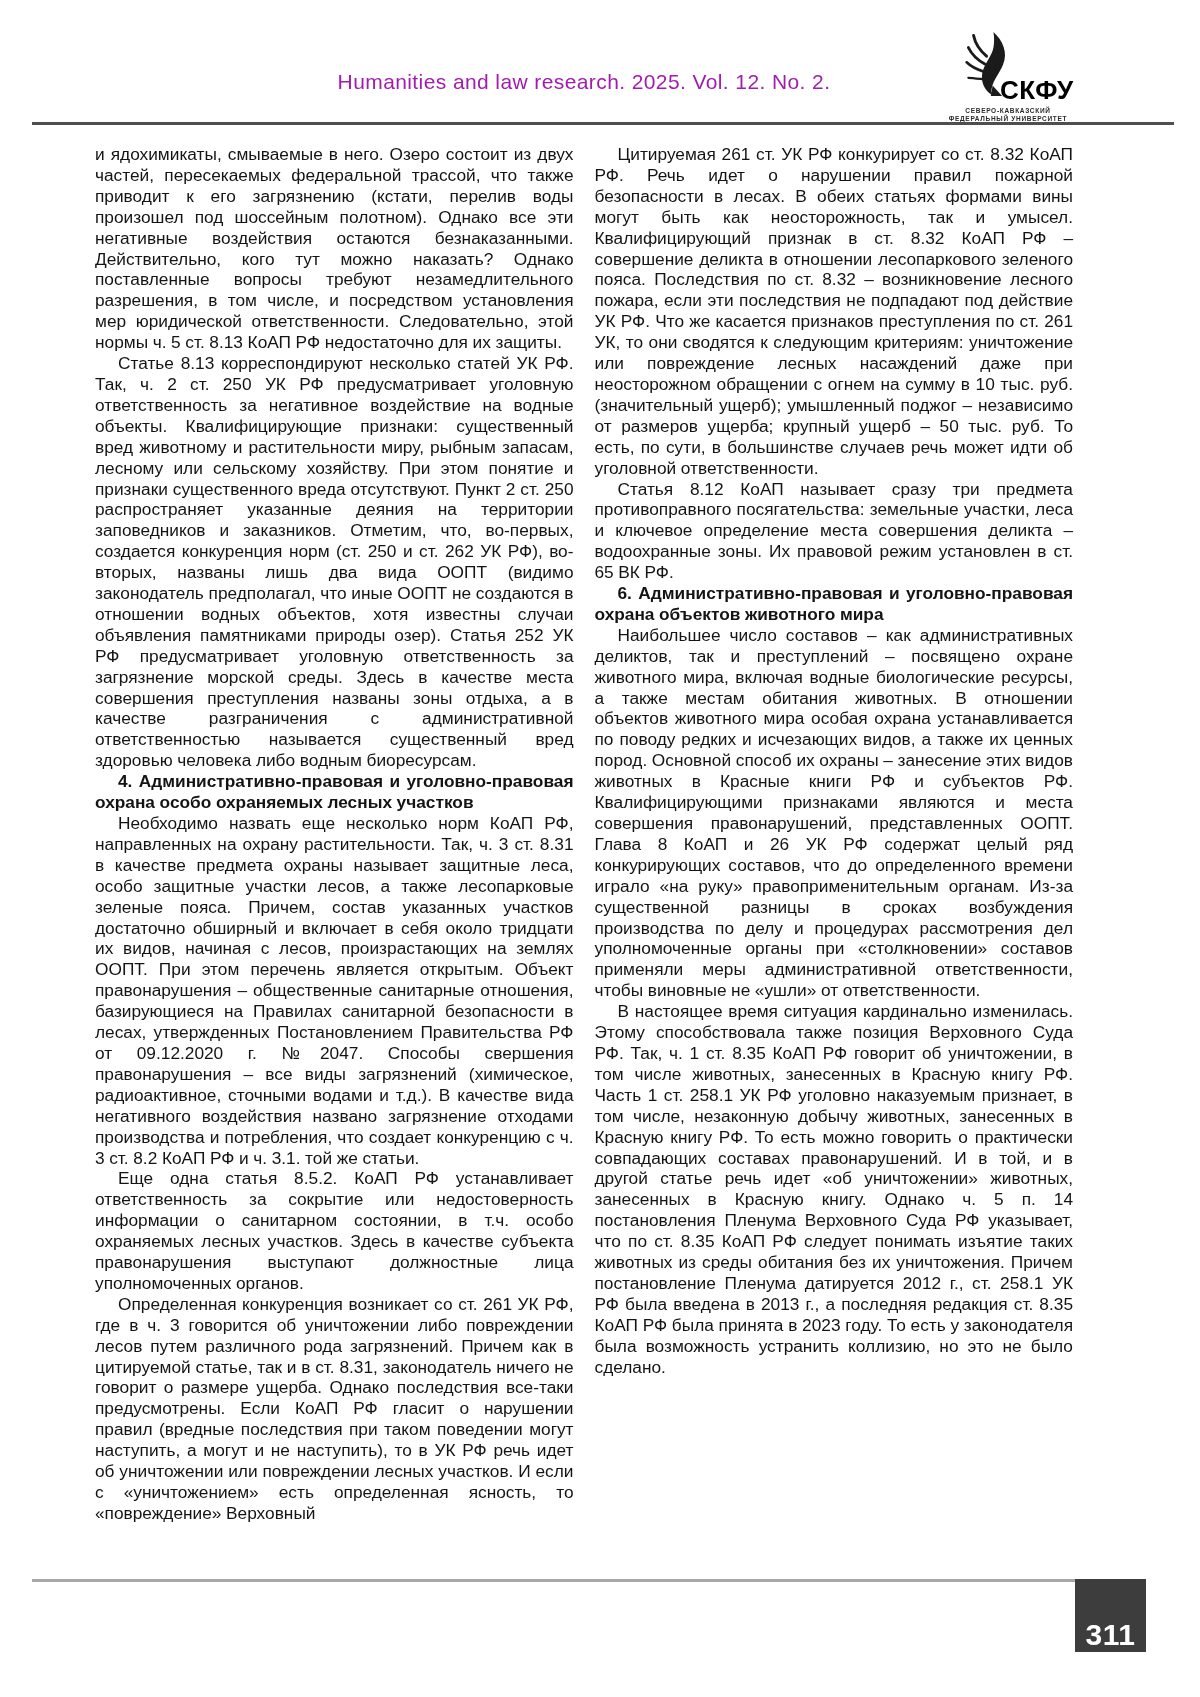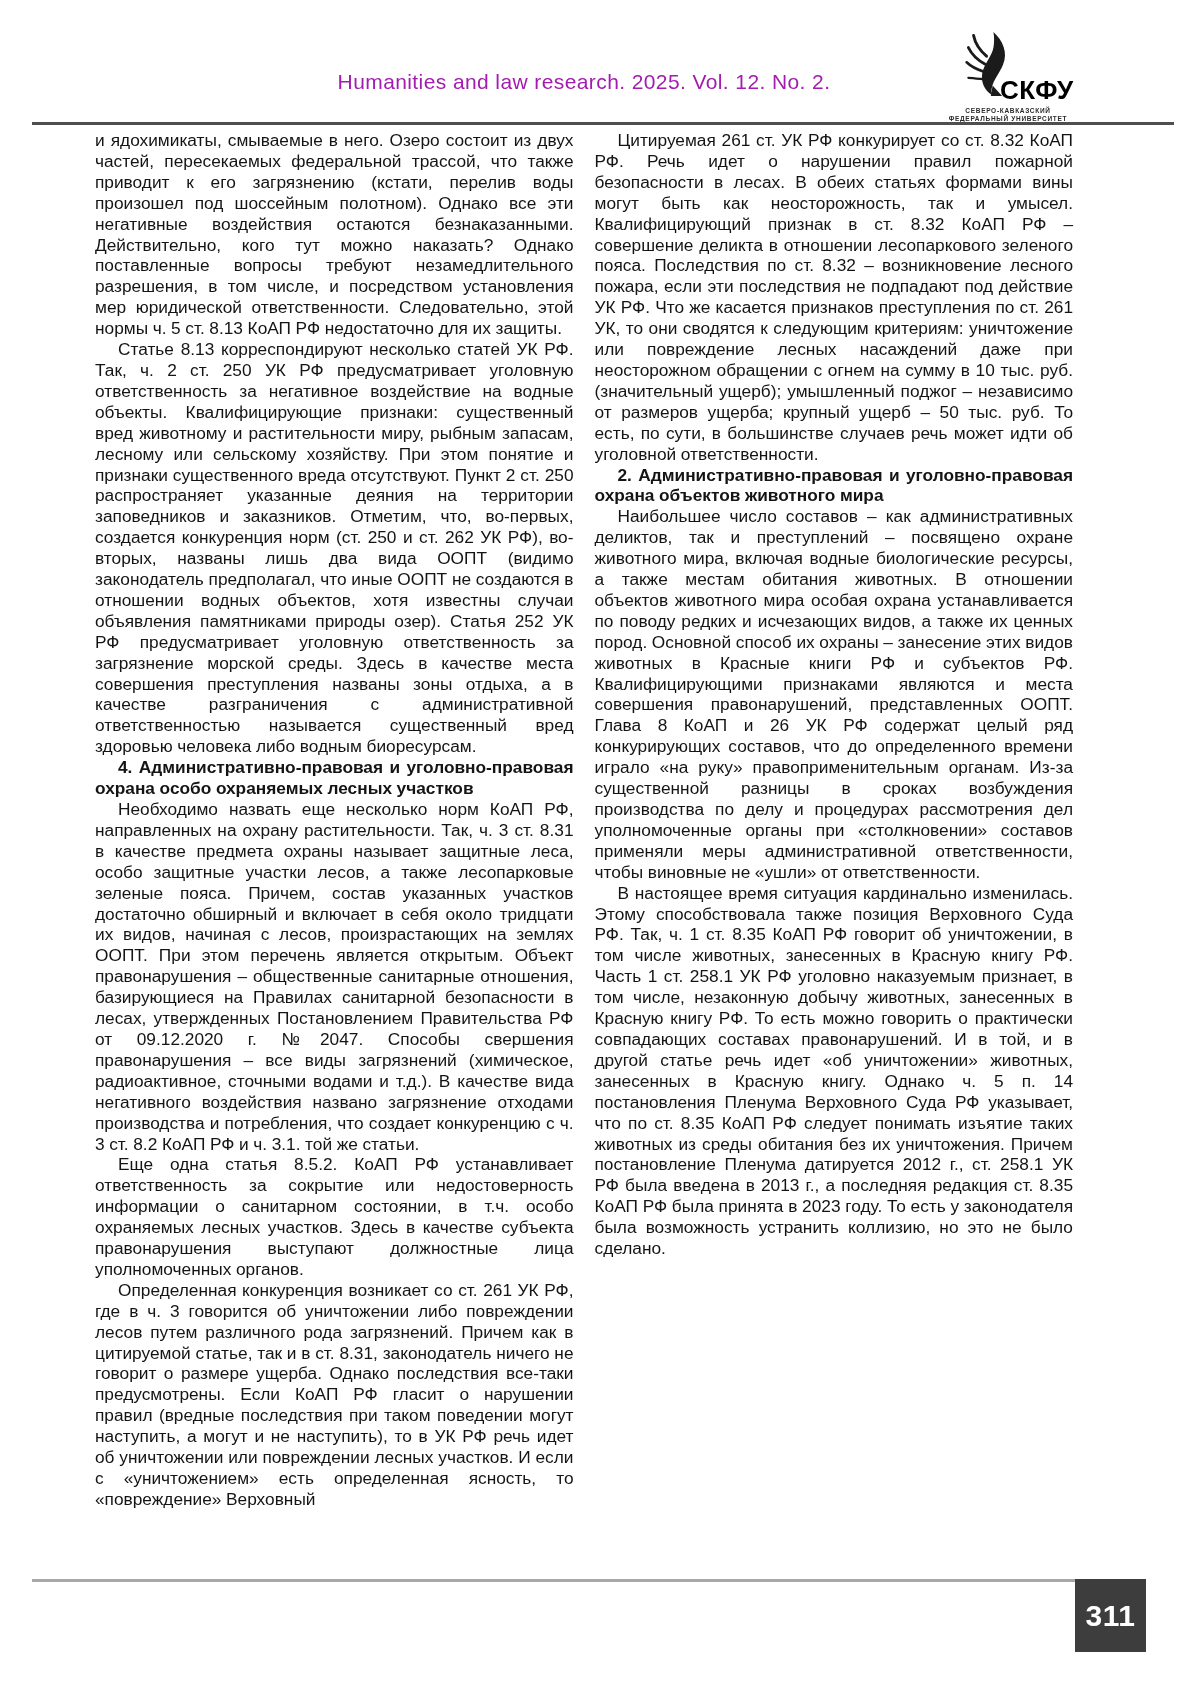--- a/index.html
+++ b/index.html
@@ -68,21 +68,21 @@
 
   
   .content {
     position: absolute;
     left: 95px;
     top: 130px;
     width: 978px;
     display: flex;
     gap: 21px;
   }
-  .column { flex: 1 1 0; }
+  .column { flex: 1 1 0; margin-top: 14px; }
   .para, .section-heading {
     margin: 0;
     font-size: 17.3px;
     line-height: 20.9px;
     text-align: justify;
     text-indent: 23px;
     color: #141414;
     hyphens: auto;
     -webkit-hyphens: auto;
     word-spacing: -0.2px;
@@ -100,21 +100,21 @@
     background: #a8a8a8;
   }
   .page-number-box {
     position: absolute;
     left: 1075px;
     top: 1579px;
     width: 71px;
     height: 73px;
     background: #3d3d3d;
     display: flex;
-    align-items: center;
+    align-items: flex-end;
     justify-content: center;
   }
   .page-number-box span {
     color: #ffffff;
     font-size: 30px;
     font-weight: bold;
     letter-spacing: 0.5px;
   }
 </style>
 </head>
@@ -153,21 +153,22 @@
       <p class="para no-indent">и ядохимикаты, смываемые в него. Озеро состоит из двух частей, пересекаемых федеральной трассой, что также приводит к его загрязнению (кстати, перелив воды произошел под шоссейным полотном). Однако все эти негативные воздействия остаются безнаказанными. Действительно, кого тут можно наказать? Однако поставленные вопросы требуют незамедлительного разрешения, в том числе, и посредством установления мер юридической ответственности. Следовательно, этой нормы ч. 5 ст. 8.13 КоАП РФ недостаточно для их защиты.</p>
       <p class="para">Статье 8.13 корреспондируют несколько статей УК РФ. Так, ч. 2 ст. 250 УК РФ предусматривает уголовную ответственность за негативное воздействие на водные объекты. Квалифицирующие признаки: существенный вред животному и растительности миру, рыбным запасам, лесному или сельскому хозяйству. При этом понятие и признаки существенного вреда отсутствуют. Пункт 2 ст. 250 распространяет указанные деяния на территории заповедников и заказников. Отметим, что, во-первых, создается конкуренция норм (ст. 250 и ст. 262 УК РФ), во-вторых, названы лишь два вида ООПТ (видимо законодатель предполагал, что иные ООПТ не создаются в отношении водных объектов, хотя известны случаи объявления памятниками природы озер). Статья 252 УК РФ предусматривает уголовную ответственность за загрязнение морской среды. Здесь в качестве места совершения преступления названы зоны отдыха, а в качестве разграничения с административной ответственностью называется существенный вред здоровью человека либо водным биоресурсам.</p>
       <h3 class="section-heading">4. Административно-правовая и уголовно-правовая охрана особо охраняемых лесных участков</h3>
       <p class="para">Необходимо назвать еще несколько норм КоАП РФ, направленных на охрану растительности. Так, ч. 3 ст. 8.31 в качестве предмета охраны называет защитные леса, особо защитные участки лесов, а также лесопарковые зеленые пояса. Причем, состав указанных участков достаточно обширный и включает в себя около тридцати их видов, начиная с лесов, произрастающих на землях ООПТ. При этом перечень является открытым. Объект правонарушения – общественные санитарные отношения, базирующиеся на Правилах санитарной безопасности в лесах, утвержденных Постановлением Правительства РФ от 09.12.2020 г. №2047. Способы свершения правонарушения – все виды загрязнений (химическое, радиоактивное, сточными водами и т.д.). В качестве вида негативного воздействия названо загрязнение отходами производства и потребления, что создает конкуренцию с ч. 3 ст. 8.2 КоАП РФ и ч. 3.1. той же статьи.</p>
       <p class="para">Еще одна статья 8.5.2. КоАП РФ устанавливает ответственность за сокрытие или недостоверность информации о санитарном состоянии, в т.ч. особо охраняемых лесных участков. Здесь в качестве субъекта правонарушения выступают должностные лица уполномоченных органов.</p>
       <p class="para">Определенная конкуренция возникает со ст. 261 УК РФ, где в ч. 3 говорится об уничтожении либо повреждении лесов путем различного рода загрязнений. Причем как в цитируемой статье, так и в ст. 8.31, законодатель ничего не говорит о размере ущерба. Однако последствия все-таки предусмотрены. Если КоАП РФ гласит о нарушении правил (вредные последствия при таком поведении могут наступить, а могут и не наступить), то в УК РФ речь идет об уничтожении или повреждении лесных участков. И если с «уничтожением» есть определенная ясность, то «повреждение» Верховный</p>
     </section>
 
     <section class="column">
       <p class="para">Цитируемая 261 ст. УК РФ конкурирует со ст. 8.32 КоАП РФ. Речь идет о нарушении правил пожарной безопасности в лесах. В обеих статьях формами вины могут быть как неосторожность, так и умысел. Квалифицирующий признак в ст. 8.32 КоАП РФ – совершение деликта в отношении лесопаркового зеленого пояса. Последствия по ст. 8.32 – возникновение лесного пожара, если эти последствия не подпадают под действие УК РФ. Что же касается признаков преступления по ст. 261 УК, то они сводятся к следующим критериям: уничтожение или повреждение лесных насаждений даже при неосторожном обращении с огнем на сумму в 10 тыс. руб. (значительный ущерб); умышленный поджог – независимо от размеров ущерба; крупный ущерб – 50 тыс. руб. То есть, по сути, в большинстве случаев речь может идти об уголовной ответственности.</p>
-      <h3 class="section-heading">2. Административно-правовая и уголовно-правовая охрана объектов животного мира</h3>
+      <p class="para">Статья 8.12 КоАП называет сразу три предмета противоправного посягательства: земельные участки, леса и ключевое определение места совершения деликта – водоохранные зоны. Их правовой режим установлен в ст. 65 ВК РФ.</p>
+      <h3 class="section-heading">6. Административно-правовая и уголовно-правовая охрана объектов животного мира</h3>
       <p class="para">Наибольшее число составов – как административных деликтов, так и преступлений – посвящено охране животного мира, включая водные биологические ресурсы, а также местам обитания животных. В отношении объектов животного мира особая охрана устанавливается по поводу редких и исчезающих видов, а также их ценных пород. Основной способ их охраны – занесение этих видов животных в Красные книги РФ и субъектов РФ. Квалифицирующими признаками являются и места совершения правонарушений, представленных ООПТ. Глава 8 КоАП и 26 УК РФ содержат целый ряд конкурирующих составов, что до определенного времени играло «на руку» правоприменительным органам. Из-за существенной разницы в сроках возбуждения производства по делу и процедурах рассмотрения дел уполномоченные органы при «столкновении» составов применяли меры административной ответственности, чтобы виновные не «ушли» от ответственности.</p>
       <p class="para">В настоящее время ситуация кардинально изменилась. Этому способствовала также позиция Верховного Суда РФ. Так, ч. 1 ст. 8.35 КоАП РФ говорит об уничтожении, в том числе животных, занесенных в Красную книгу РФ. Часть 1 ст. 258.1 УК РФ уголовно наказуемым признает, в том числе, незаконную добычу животных, занесенных в Красную книгу РФ. То есть можно говорить о практически совпадающих составах правонарушений. И в той, и в другой статье речь идет «об уничтожении» животных, занесенных в Красную книгу. Однако ч. 5 п. 14 постановления Пленума Верховного Суда РФ указывает, что по ст. 8.35 КоАП РФ следует понимать изъятие таких животных из среды обитания без их уничтожения. Причем постановление Пленума датируется 2012 г., ст. 258.1 УК РФ была введена в 2013 г., а последняя редакция ст. 8.35 КоАП РФ была принята в 2023 году. То есть у законодателя была возможность устранить коллизию, но это не было сделано.</p>
     </section>
 
   </main>
 
   <footer>
     <div class="footer-rule"></div>
     <div class="page-number-box">
       <span>311</span>

